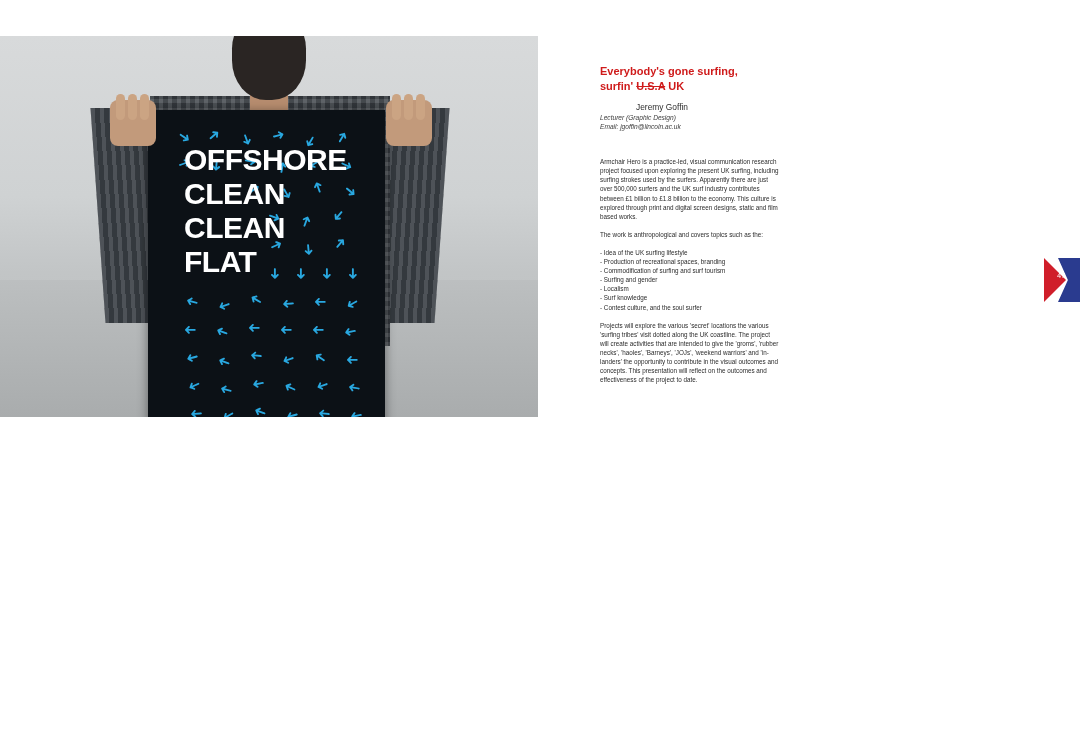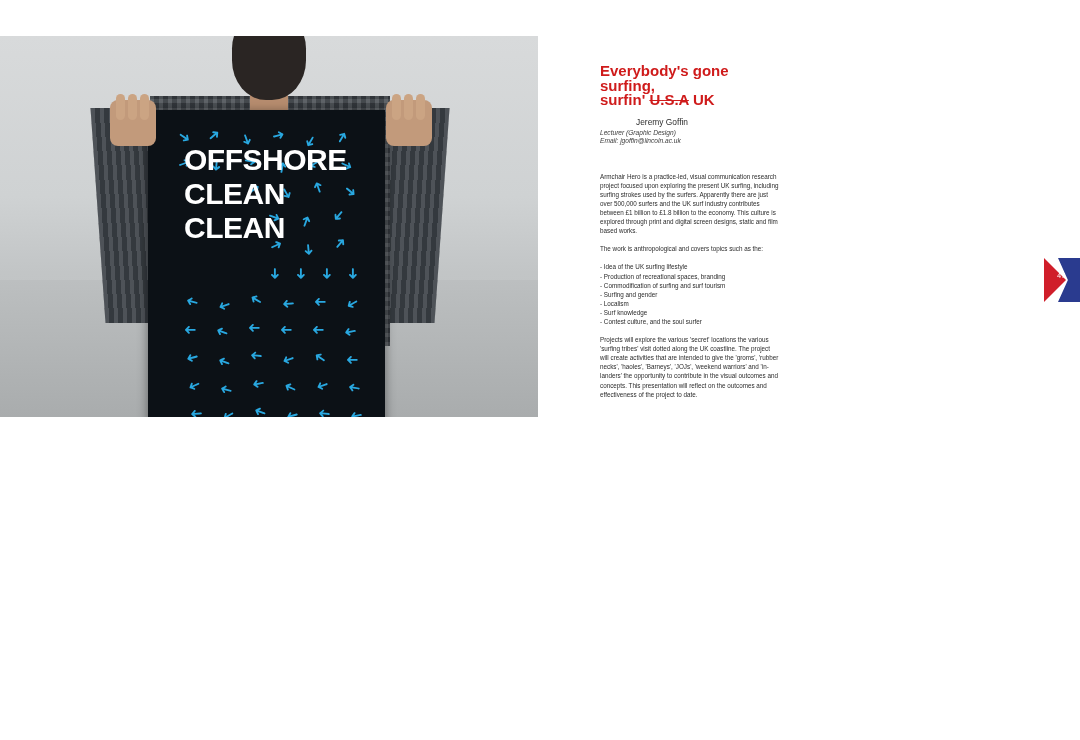--- a/index.html
+++ b/index.html
@@ -141,21 +141,21 @@
   
   .col {
     position: absolute;
     left: 600px;
     top: 64px;
     width: 180px;
   }
   .title {
     font-family: "Liberation Sans", sans-serif;
     font-weight: bold;
-    font-size: 15px;
+    font-size: 11px;
     line-height: 14.5px;
     color: #cf1b1b;
     margin: 0 0 9px 0;
   }
   .title .line2 { color: #cf1b1b; margin-top: 16px; }
   .strike { text-decoration: line-through; }
 
   .author {
     font-size: 8.4px;
     line-height: 11px;
@@ -288,20 +288,21 @@
       <span class="ar" style="left:74px;top:298px;transform:rotate(150deg)">➜</span>
       <span class="ar" style="left:106px;top:294px;transform:rotate(200deg)">➜</span>
       <span class="ar" style="left:138px;top:298px;transform:rotate(165deg)">➜</span>
       <span class="ar" style="left:170px;top:296px;transform:rotate(185deg)">➜</span>
       <span class="ar" style="left:202px;top:298px;transform:rotate(170deg)">➜</span>
     </div>
     <div class="poster-words">
       <div>OFFSHORE</div>
       <div>CLEAN</div>
       <div>CLEAN</div>
+      <div>FLAT</div>
     </div>
   </div>
 
   <div class="hand left"></div>
   <div class="hand right"></div>
   <span class="finger" style="left:116px;"></span>
   <span class="finger" style="left:128px;"></span>
   <span class="finger" style="left:140px;"></span>
   <span class="finger" style="left:392px;"></span>
   <span class="finger" style="left:404px;"></span>

